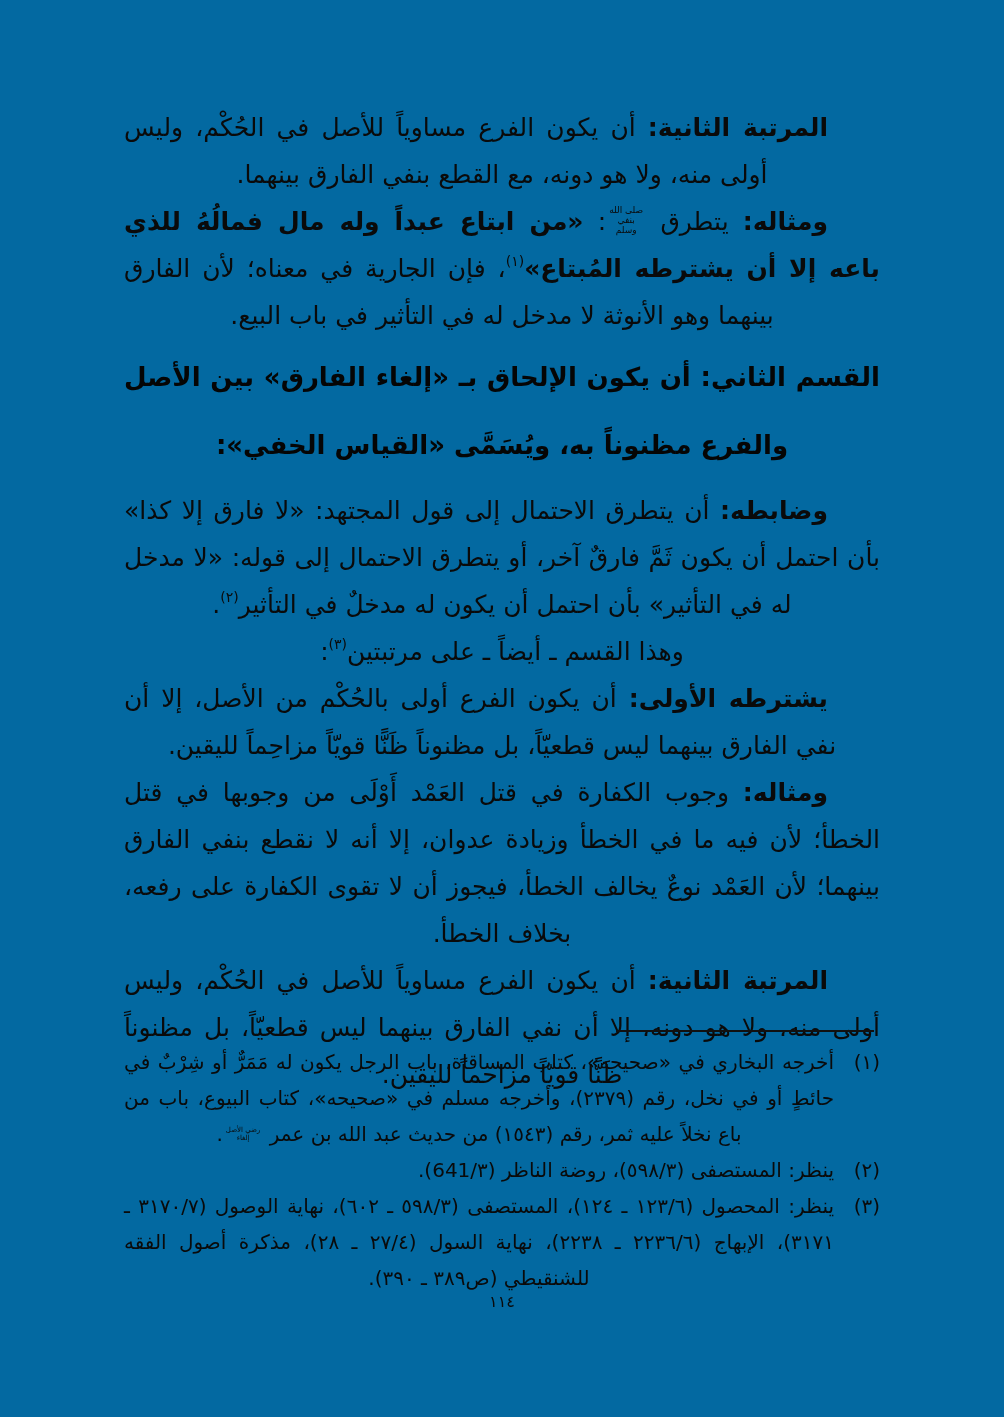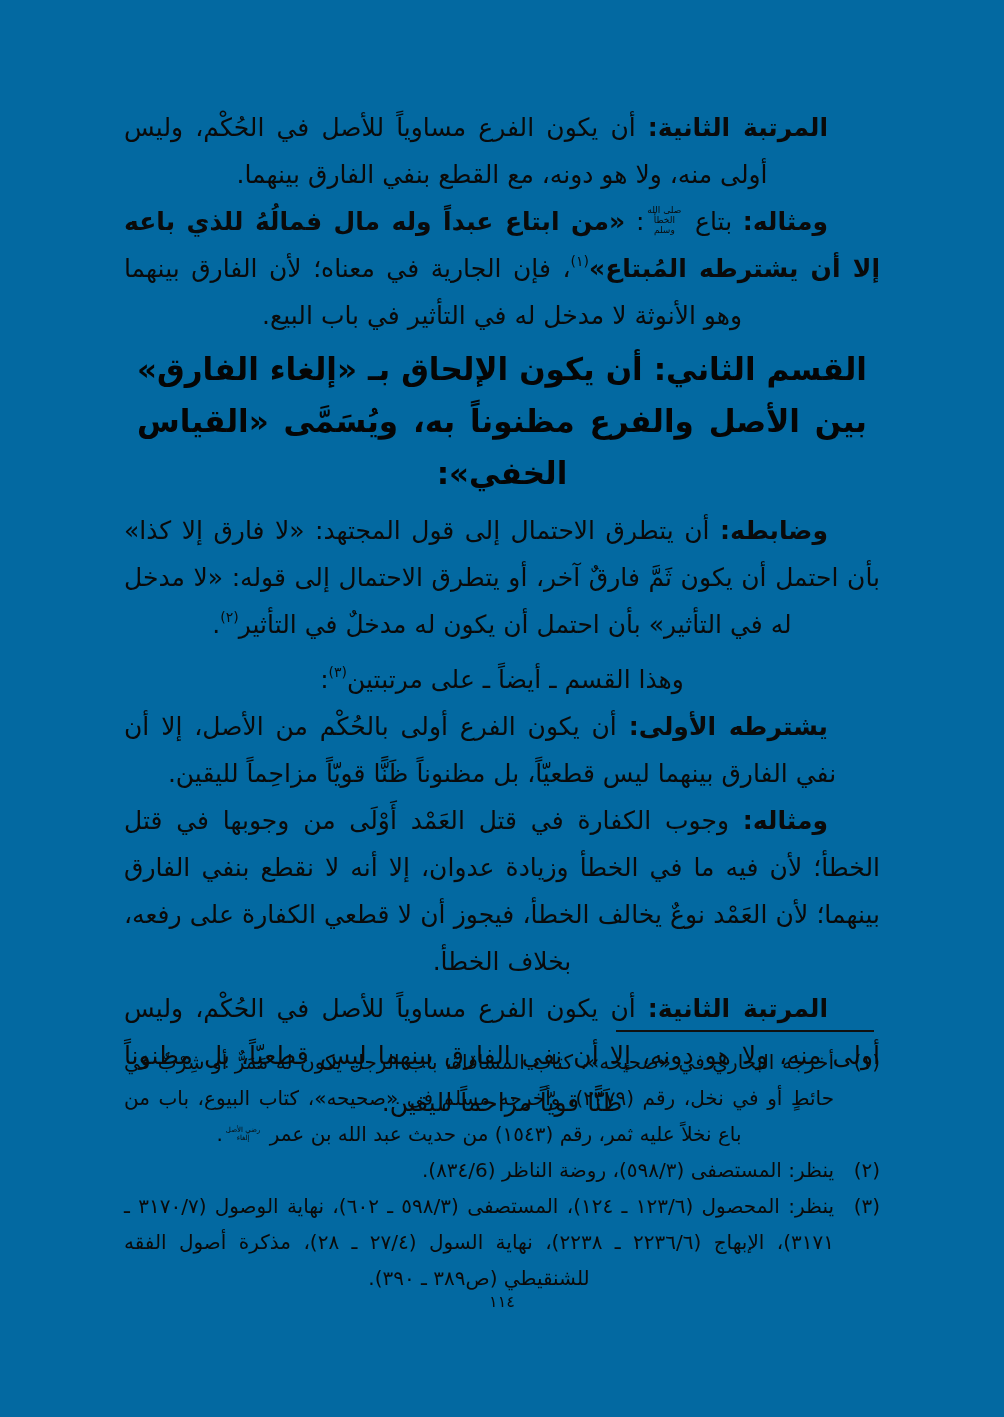--- a/index.html
+++ b/index.html
@@ -12,28 +12,28 @@
   .page {
     position:relative; width:1004px; height:1417px;
     background:#0369a1; direction:rtl; overflow:hidden;text-decoration:underline;
   }
   .text-block { position:absolute; top:104px; right:124px; width:756px; }
   .par {
     font-size:25px; line-height:47px;
     text-align:justify; text-align-last:center;
     text-indent:52px; color:#0a0a0a;
   }
-  .par.no-indent { text-indent:0;margin-top:8px; }
+  .par.no-indent { text-indent:0; }
   .lead { font-weight:bold; }
   .hadith { font-weight:bold; }
   sup.fnref { font-size:14px; line-height:0; vertical-align:11px; white-space:nowrap; }
   h2.heading {
-    font-size:31px; line-height:52px; font-weight:bold;
+    font-size:26px; line-height:68px; font-weight:bold;
     text-align:justify; text-align-last:center; text-indent:0;
-    margin:4px 13px 8px; color:#050505;
+    margin:4px 0 8px; color:#050505;
   }
   .honorific {
     display:inline-block; vertical-align:middle; text-align:right;
     font-size:9px; line-height:1.12; font-weight:normal;
     margin:0 3px; transform:translateY(-3px); text-indent:0;
   }
   .honorific span { display:block; white-space:nowrap; }
   .honorific.companion { font-size:7px; transform:translateY(-1px); }
   .fn-sep {
     position:absolute; top:1030px; right:130px; width:258px;
@@ -51,48 +51,48 @@
 </style>
 </head>
 <body>
 
 <div class="page">
 
   <main class="text-block">
 
     <p class="par"><b class="lead">المرتبة الثانية:</b><span> أن يكون الفرع مساوياً للأصل في الحُكْم، وليس أولى منه، ولا هو دونه، مع القطع بنفي الفارق بينهما.</span></p>
 
-    <p class="par"><b class="lead">ومثاله:</b><span> بتاع </span><span class="honorific"><span>صلى الله</span><span>الخطأ</span><span>وسلم</span></span><span>: </span><b class="hadith">«من ابتاع عبداً وله مال فمالُهُ للذي باعه إلا أن يشترطه المُبتاع»</b><sup class="fnref">(١)</sup><span>، فإن الجارية في معناه؛ لأن الفارق بينهما وهو الأنوثة لا مدخل له في التأثير في باب البيع.</span></p>
+    <p class="par"><b class="lead">ومثاله:</b><span> يتطرق </span><span class="honorific"><span>صلى الله</span><span>بنفي</span><span>وسلم</span></span><span>: </span><b class="hadith">«من ابتاع عبداً وله مال فمالُهُ للذي باعه إلا أن يشترطه المُبتاع»</b><sup class="fnref">(١)</sup><span>، فإن الجارية في معناه؛ لأن الفارق بينهما وهو الأنوثة لا مدخل له في التأثير في باب البيع.</span></p>
 
     <h2 class="heading">القسم الثاني: أن يكون الإلحاق بـ «إلغاء الفارق» بين الأصل والفرع مظنوناً به، ويُسَمَّى «القياس الخفي»:</h2>
 
     <p class="par"><b class="lead">وضابطه:</b><span> أن يتطرق الاحتمال إلى قول المجتهد: «لا فارق إلا كذا» بأن احتمل أن يكون ثَمَّ فارقٌ آخر، أو يتطرق الاحتمال إلى قوله: «لا مدخل له في التأثير» بأن احتمل أن يكون له مدخلٌ في التأثير</span><sup class="fnref">(٢)</sup><span>.</span></p>
 
     <p class="par no-indent"><span>وهذا القسم ـ أيضاً ـ على مرتبتين</span><sup class="fnref">(٣)</sup><span>:</span></p>
 
     <p class="par"><b class="lead">يشترطه الأولى:</b><span> أن يكون الفرع أولى بالحُكْم من الأصل، إلا أن نفي الفارق بينهما ليس قطعيّاً، بل مظنوناً ظَنًّا قويّاً مزاحِماً لليقين.</span></p>
 
-    <p class="par"><b class="lead">ومثاله:</b><span> وجوب الكفارة في قتل العَمْد أَوْلَى من وجوبها في قتل الخطأ؛ لأن فيه ما في الخطأ وزيادة عدوان، إلا أنه لا نقطع بنفي الفارق بينهما؛ لأن العَمْد نوعٌ يخالف الخطأ، فيجوز أن لا قطعي الكفارة على رفعه، بخلاف الخطأ.</span></p>
+    <p class="par"><b class="lead">ومثاله:</b><span> وجوب الكفارة في قتل العَمْد أَوْلَى من وجوبها في قتل الخطأ؛ لأن فيه ما في الخطأ وزيادة عدوان، إلا أنه لا نقطع بنفي الفارق بينهما؛ لأن العَمْد نوعٌ يخالف الخطأ، فيجوز أن لا تقوى الكفارة على رفعه، بخلاف الخطأ.</span></p>
 
     <p class="par"><b class="lead">المرتبة الثانية:</b><span> أن يكون الفرع مساوياً للأصل في الحُكْم، وليس أولى منه، ولا هو دونه، إلا أن نفي الفارق بينهما ليس قطعيّاً، بل مظنوناً ظَنًّا قويّاً مزاحماً لليقين.</span></p>
 
   </main>
 
   <div class="fn-sep"></div>
 
   <section class="footnotes">
 
     <div class="fn">
       <span class="fn-num">(١)</span>
       <div class="fn-text center-last"><span>أخرجه البخاري في «صحيحه»، كتاب المساقاة، باب الرجل يكون له مَمَرٌّ أو شِرْبٌ في حائطٍ أو في نخل، رقم (٢٣٧٩)، وأخرجه مسلم في «صحيحه»، كتاب البيوع، باب من باع نخلاً عليه ثمر، رقم (١٥٤٣) من حديث عبد الله بن عمر </span><span class="honorific companion"><span>رضي الأصل</span><span>إلغاء</span></span><span>.</span></div>
     </div>
 
     <div class="fn">
       <span class="fn-num">(٢)</span>
-      <div class="fn-text"><span>ينظر: المستصفى (٣‏/‏٥٩٨)، روضة الناظر (6‏/‏٨٣٤).</span></div>
+      <div class="fn-text"><span>ينظر: المستصفى (٣‏/‏٥٩٨)، روضة الناظر (٣‏/‏641).</span></div>
     </div>
 
     <div class="fn">
       <span class="fn-num">(٣)</span>
       <div class="fn-text center-last"><span>ينظر: المحصول (٦‏/‏١٢٣ ـ ١٢٤)، المستصفى (٣‏/‏٥٩٨ ـ ٦٠٢)، نهاية الوصول (٧‏/‏٣١٧٠ ـ ٣١٧١)، الإبهاج (٦‏/‏٢٢٣٦ ـ ٢٢٣٨)، نهاية السول (٤‏/‏٢٧ ـ ٢٨)، مذكرة أصول الفقه للشنقيطي (ص٣٨٩ ـ ٣٩٠).</span></div>
     </div>
 
   </section>
 
   <div class="page-number">١١٤</div>

